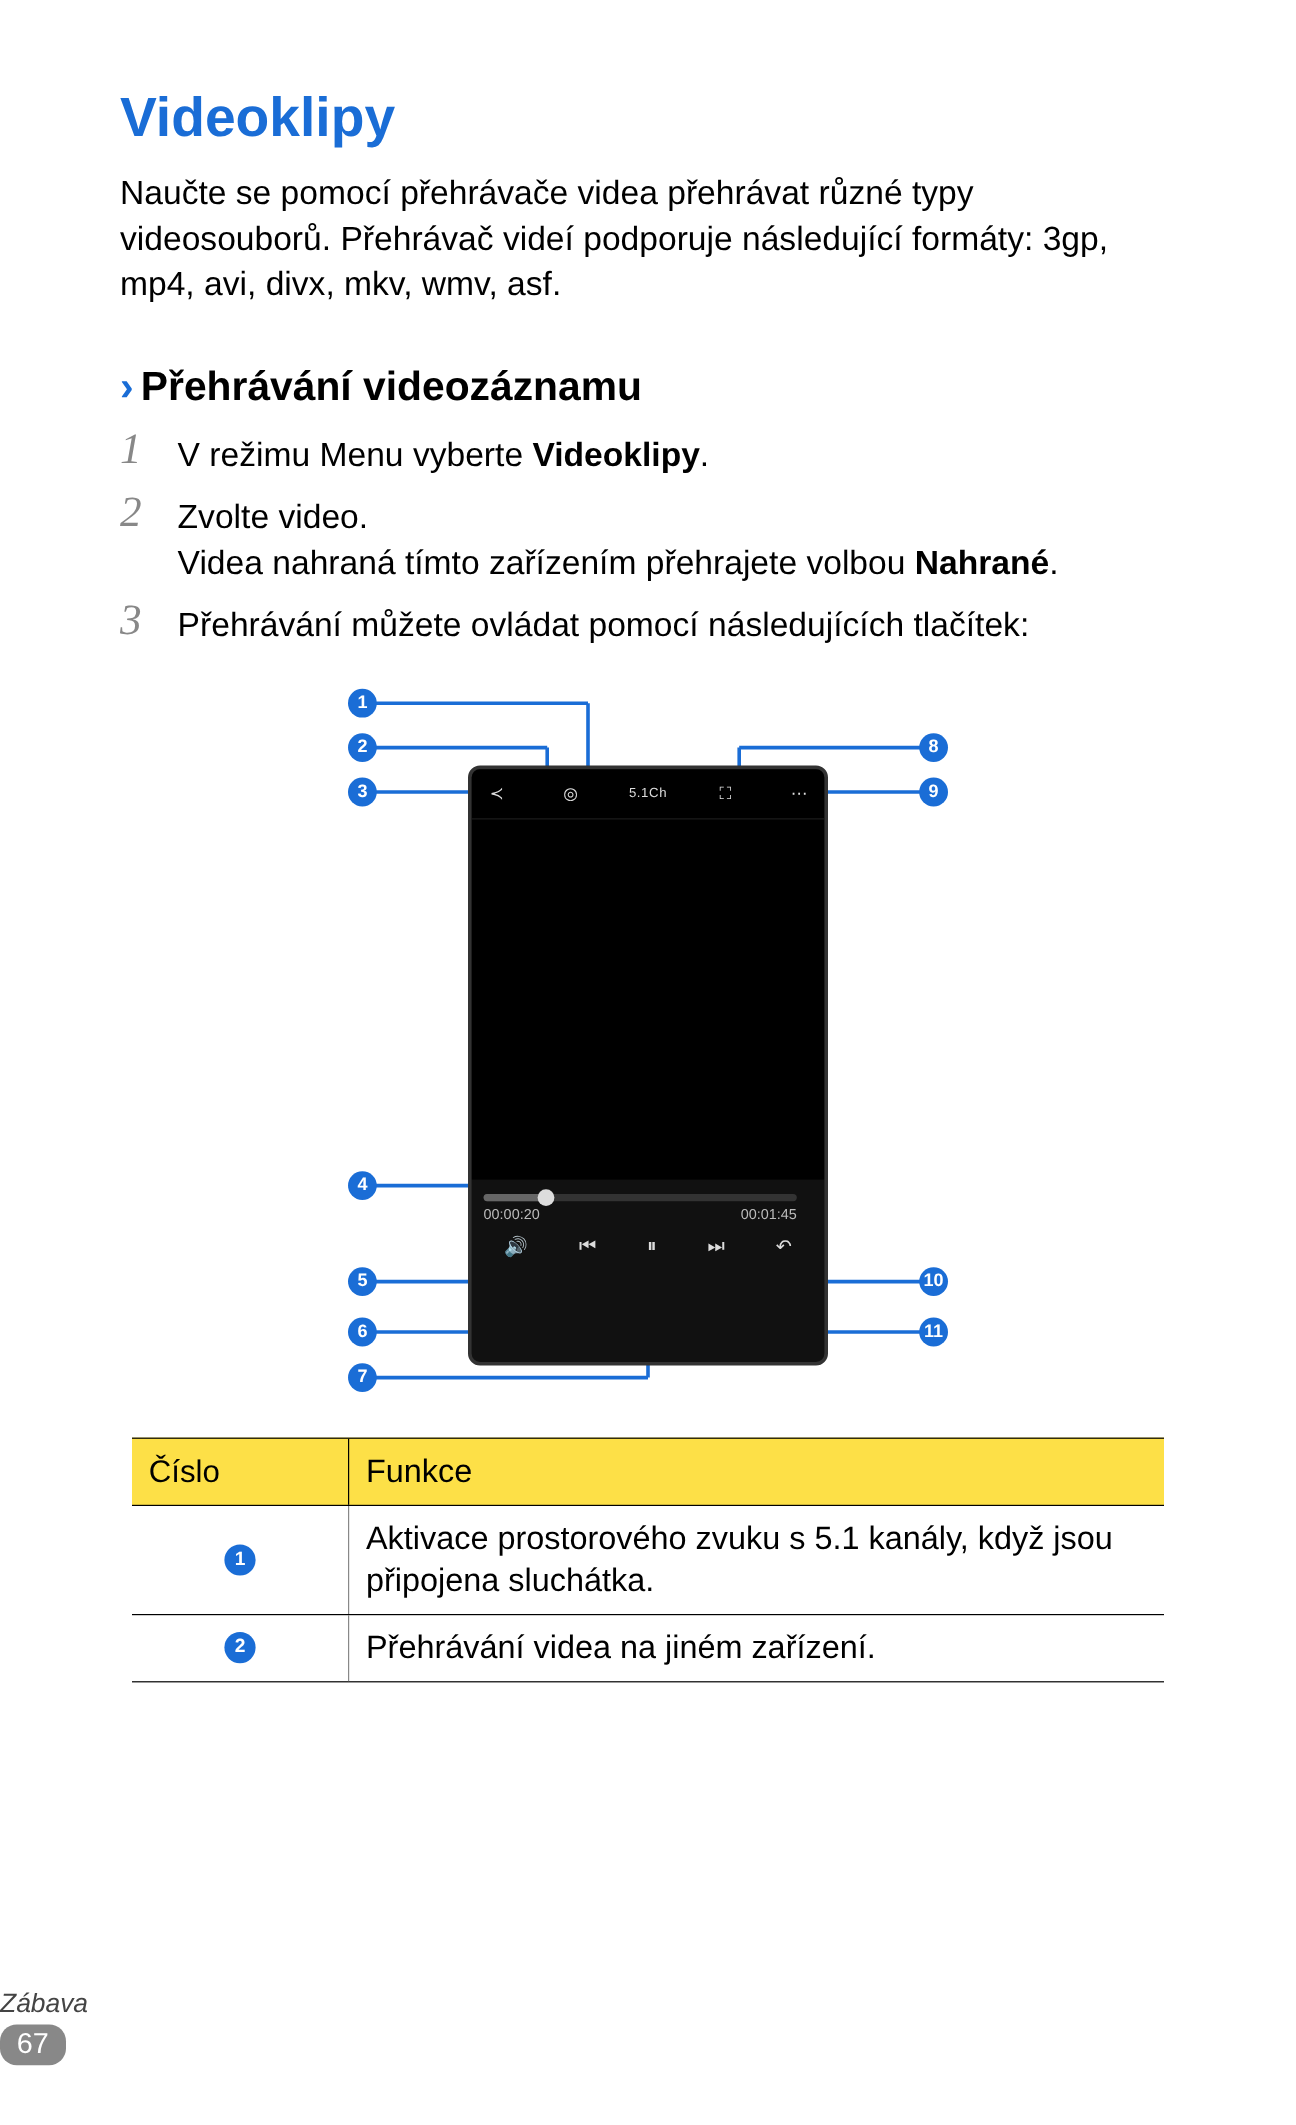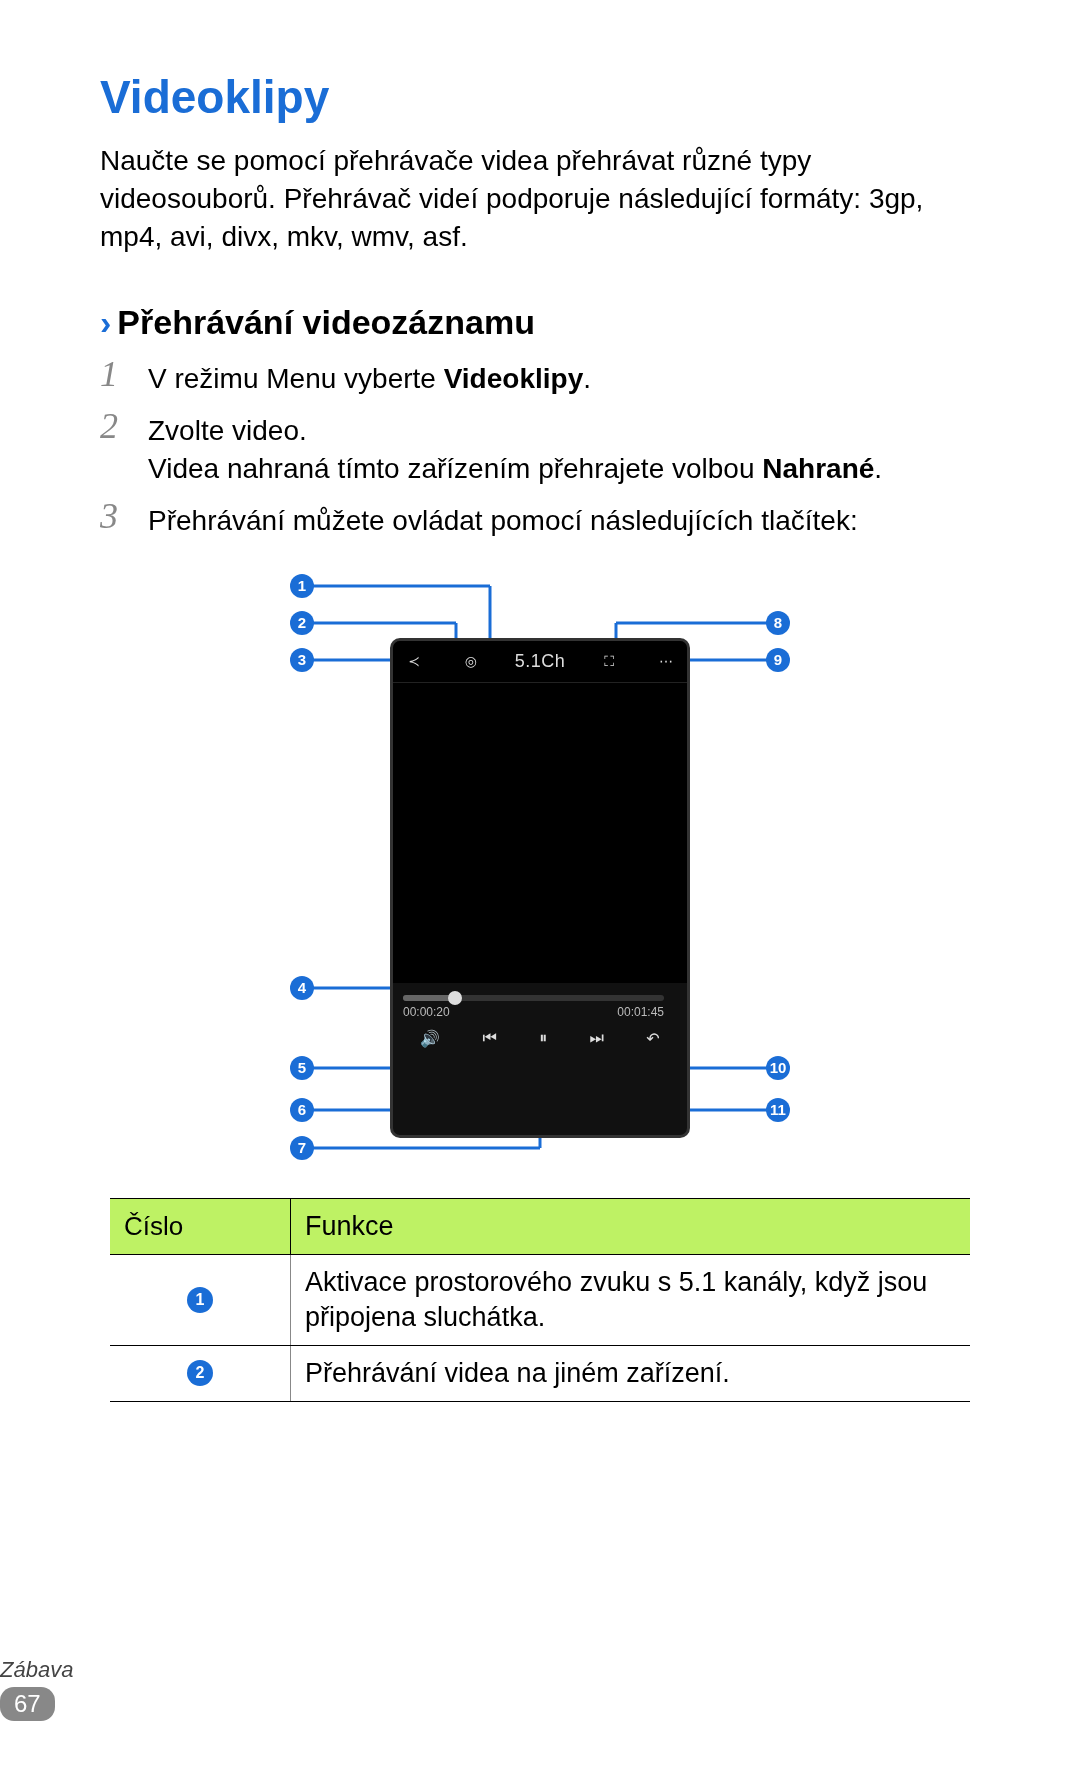--- a/index.html
+++ b/index.html
@@ -77,21 +77,21 @@
   .phone-top {
     height: 42px;
     background: #000;
     display: flex;
     align-items: center;
     justify-content: space-between;
     padding: 0 8px;
     border-bottom: 1px solid #222;
   }
   .phone-top .ico { width: 26px; text-align:center; }
-  .phone-top .mid { font-size: 18px; letter-spacing: 0.5px; text-align:right; }
+  .phone-top .mid { font-size: 11px; letter-spacing: 0.5px; text-align:right; }
   .phone-title {
     text-align: center;
     font-size: 13px;
     padding: 10px 0;
     color: #ccc;
     letter-spacing: 0.5px;
   }
   .phone-video {
     height: 300px;
     background: #000;
@@ -146,21 +146,21 @@
 
   
   .func-table {
     margin: 0 10px;
   }
   .ft-row {
     display:flex;
     border-bottom: 1px solid #000;
   }
   .ft-head {
-    background:#bef264;
+    background:#fde047;
     font-size: 26px;
     border-top: 1px solid #000;
   }
   .ft-c1 {
     width: 180px;
     padding: 10px 14px;
     display:flex; align-items:center;
   }
   .ft-c2 {
     flex:1;

